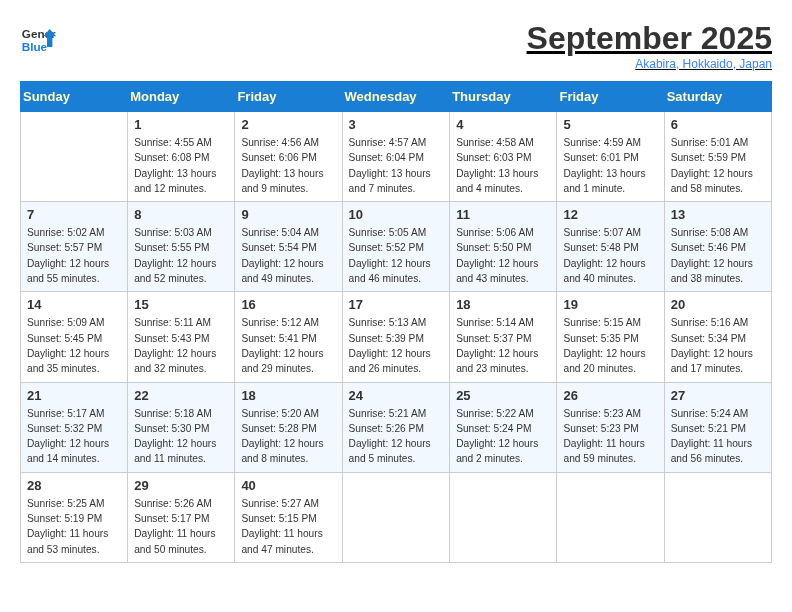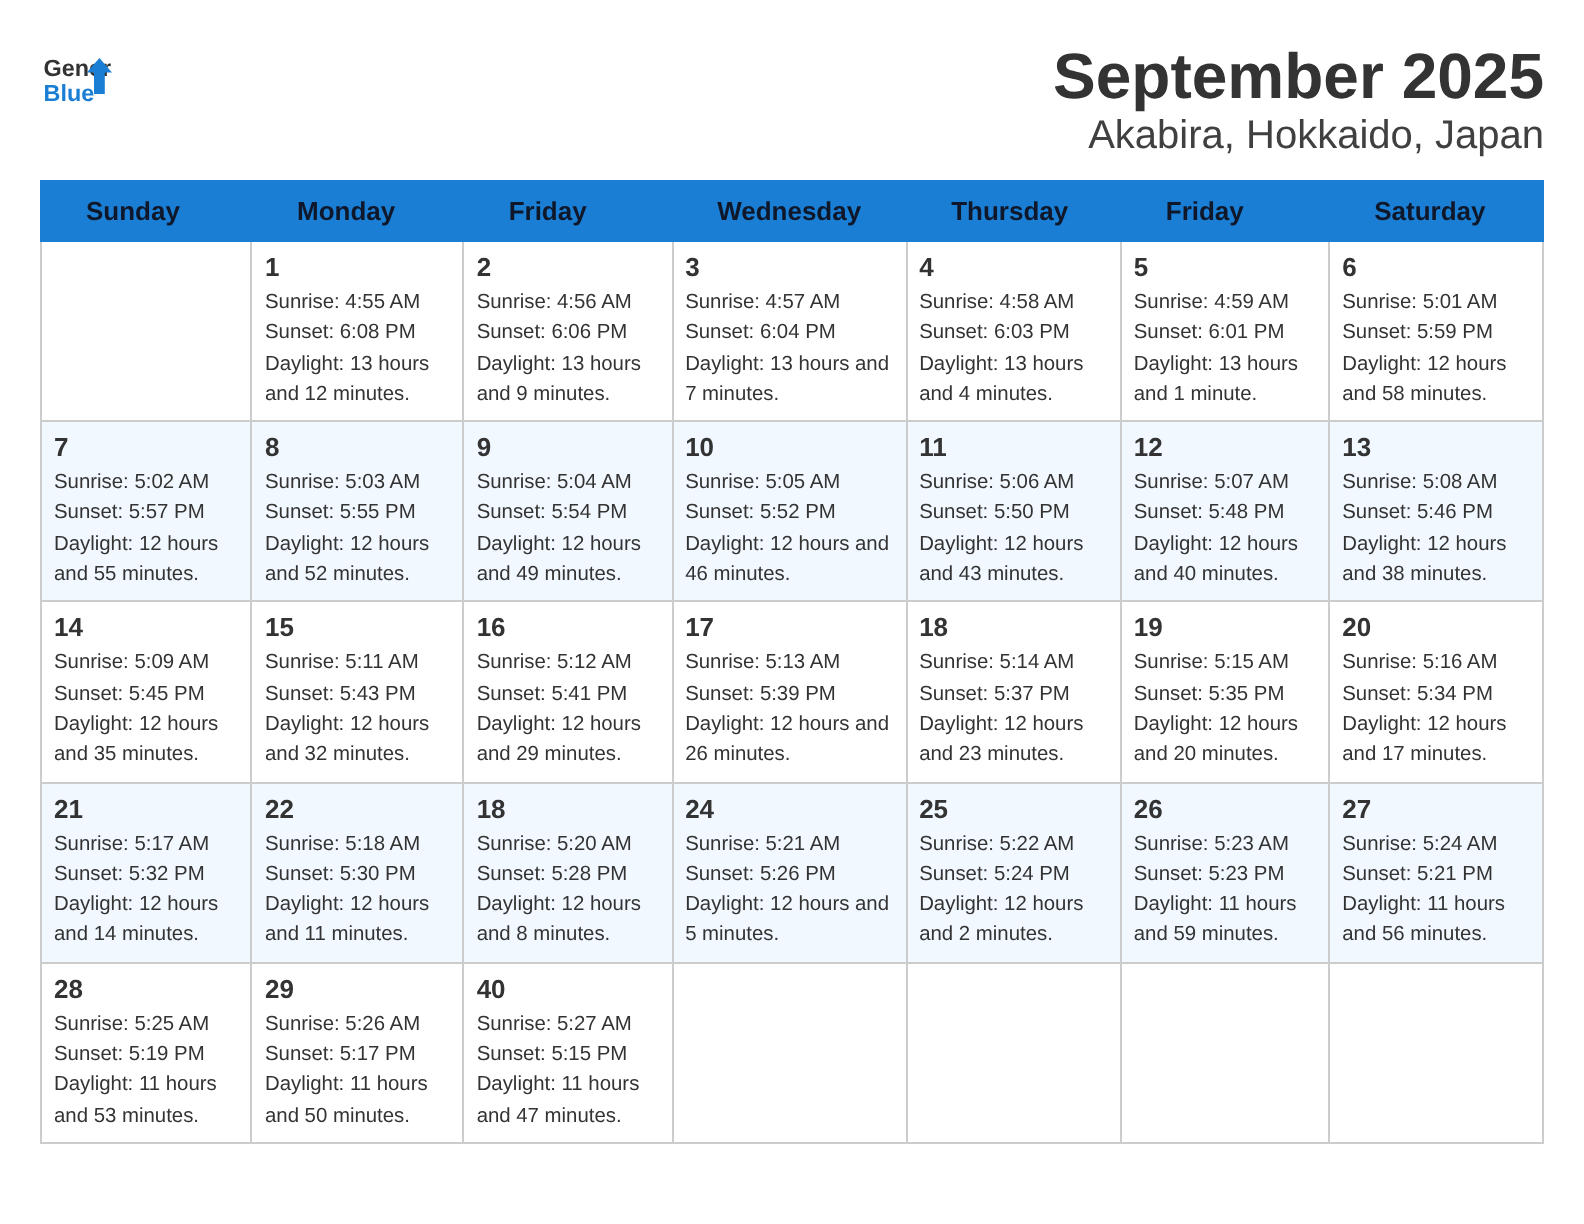--- a/index.html
+++ b/index.html
@@ -20,41 +20,42 @@
       display: flex;
       align-items: center;
       gap: 4px;
     }
     .logo-icon {
       width: 36px;
       height: 36px;
     }
     .title-block {
       text-align: right;
+      text-decoration: underline;
     }
     .month-title {
       font-size: 32px;
       font-weight: bold;
       color: #333;
     }
     .location-title {
-      font-size: 20px;
-      color: #404040;
+      font-size: 12px;
+      color: #3b82f6;
     }
     table {
       width: 100%;
       border-collapse: collapse;
       border: 1px solid #ccc;
     }
     thead tr th {
       background-color: #1a7fd4;
-      color: #0f172a;
+      color: #fef9c3;
       font-size: 13px;
       font-weight: bold;
-      padding: 7px 22px;
+      padding: 7px 2px;
       text-align: left;
       border: 1px solid #1a7fd4;
     }
     tbody tr td {
       border: 1px solid #ccc;
       vertical-align: top;
       padding: 5px 6px;
       font-size: 10.5px;
       color: #333;
       width: 108px;

